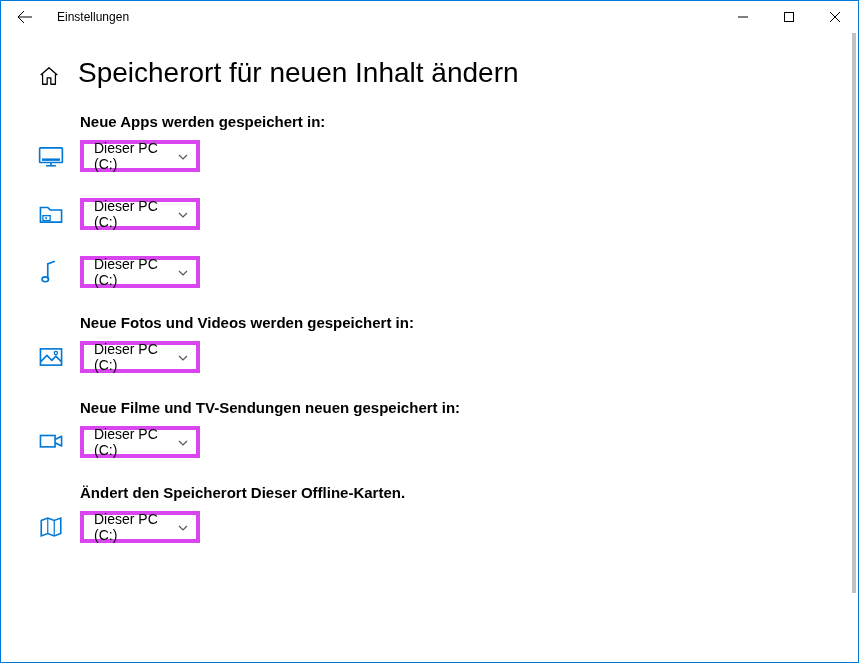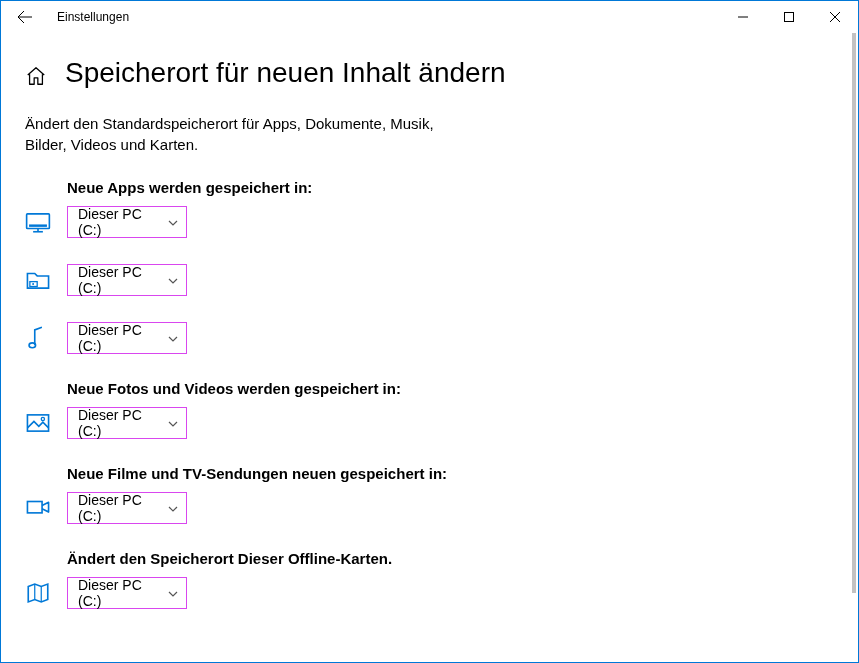--- a/index.html
+++ b/index.html
@@ -26,20 +26,21 @@
     .titlebar .spacer { flex: 1; }
     .titlebar .winbtn {
       width: 46px; height: 32px; display: flex; align-items: center; justify-content: center;
       font-family: "Segoe MDL2 Assets","Segoe UI Symbol",sans-serif; font-size: 10px;
     }
     
     .content-wrapper {
       height: 631px; 
       position: relative;
       display: flex;
+      padding-left: 13px;
     }
     .content {
       flex: 1;
       padding: 24px 24px 0 24px;
       overflow: hidden;
     }
     .page-header {
       display: flex;
       align-items: center;
       margin-bottom: 24px;
@@ -67,21 +68,21 @@
     }
     .setting-row {
       display: flex;
       align-items: center;
     }
     .cat-icon {
       width: 26px; height: 26px; display:flex; align-items:center; justify-content:center; margin-right: 16px; color:#0078d7;
     }
     .cat-icon svg { display:block; }
     .combo {
-      border: 1px solid #d946ef;
+      border: 4px solid #d946ef;
       height: 32px;
       width: 120px;
       display: flex;
       align-items: center;
       padding: 0 8px 0 10px;
       font-size: 14px;
       background: #fff;
       justify-content: space-between;
     }
     .combo .chev { font-size: 11px; color:#333; }
@@ -134,21 +135,20 @@
 
   <div class="page-header">
     <span class="home-icon">
       <svg width="22" height="22" viewBox="0 0 24 24">
             <path d="M3 11 L12 3 L21 11 M5 10 V21 H10 V14 H14 V21 H19 V10" stroke="#000" stroke-width="1.4" fill="none" stroke-linejoin="round"></path>
           </svg>
     </span>
     <h1>Speicherort für neuen Inhalt ändern</h1>
   </div>
 
-  <p class="description">Ändert den Standardspeicherort für Apps, Dokumente, Musik, Bilder, Videos und Karten.</p>
 
   <div class="setting-block">
     <div class="setting-label">Neue Apps werden gespeichert in:</div>
     <div class="setting-row">
       <span class="cat-icon">
         <svg width="26" height="26" viewBox="0 0 32 32">
               <rect x="2" y="6" width="28" height="18" rx="1" stroke="#0078d7" stroke-width="2" fill="none"></rect>
               <rect x="5" y="19" width="22" height="3" fill="#0078d7"></rect>
               <line x1="10" y1="28" x2="22" y2="28" stroke="#0078d7" stroke-width="2"></line>
               <line x1="16" y1="24" x2="16" y2="28" stroke="#0078d7" stroke-width="2"></line>

